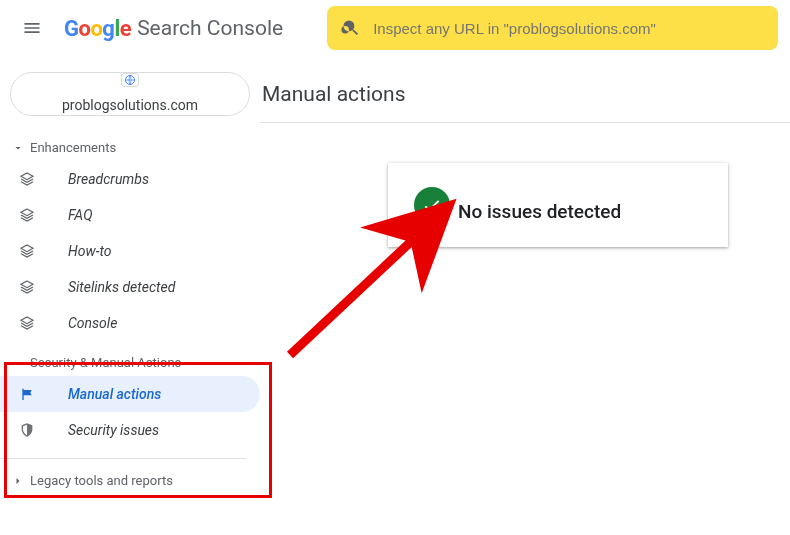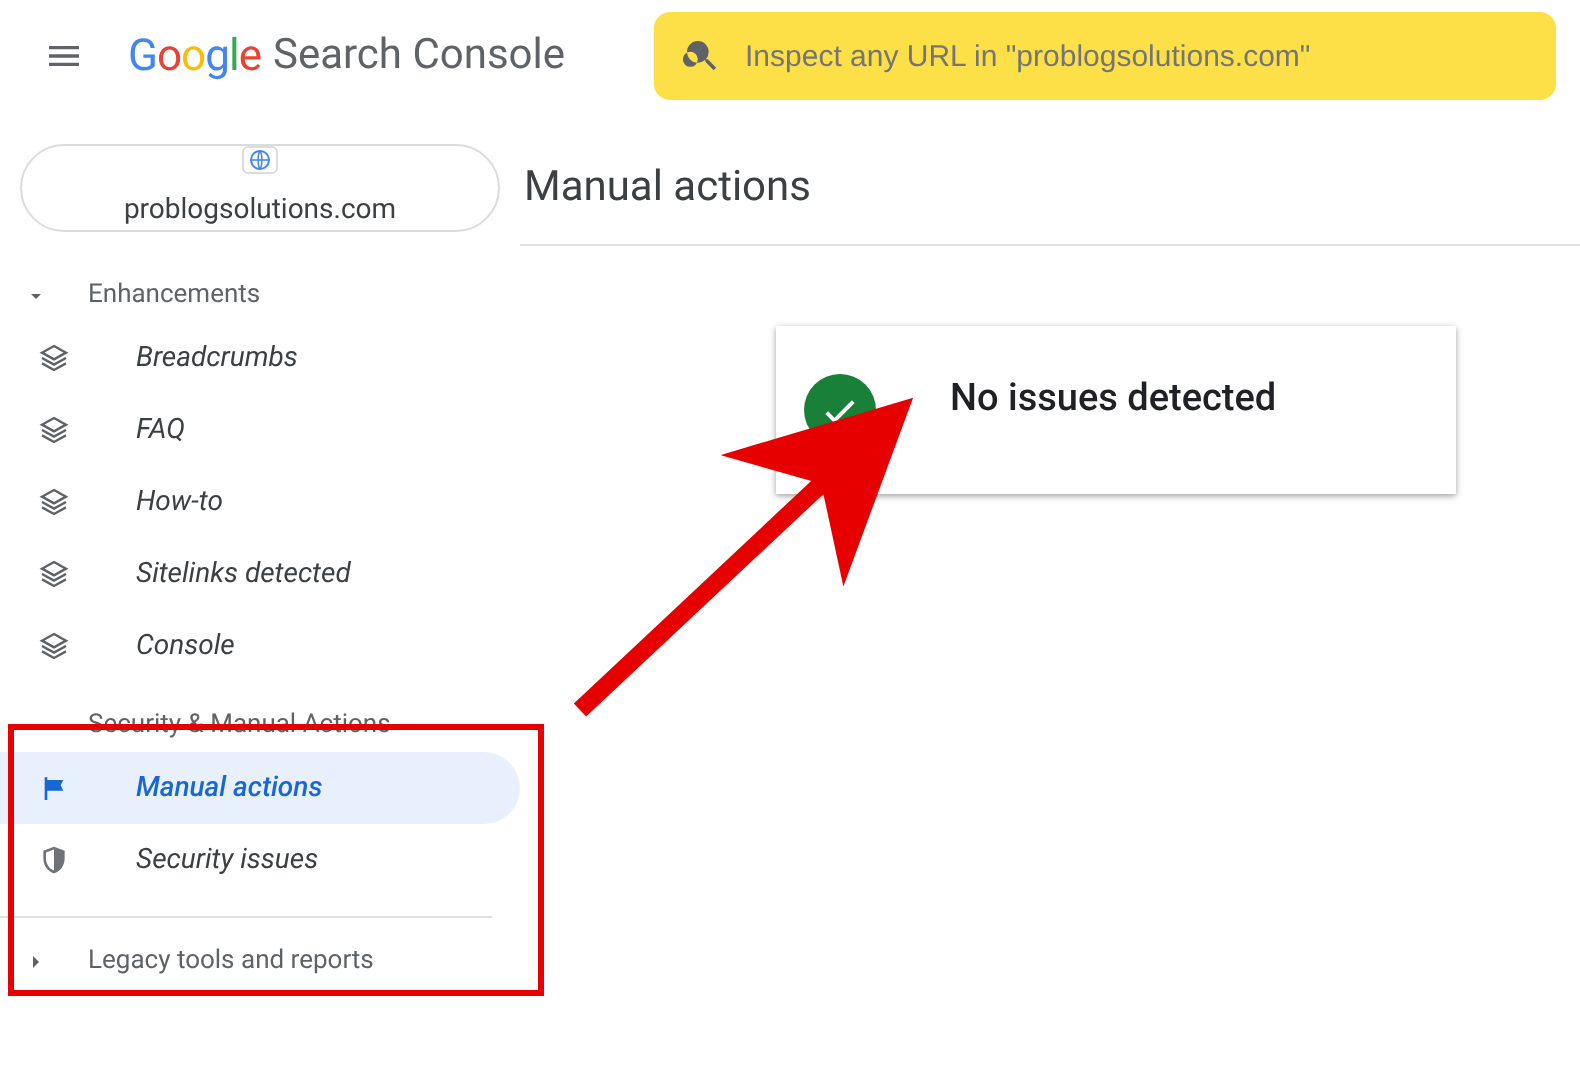--- a/index.html
+++ b/index.html
@@ -19,21 +19,21 @@
     padding: 0 12px;
     gap: 8px;
   }
   .hamburger {
     width: 40px; height: 40px;
     display: flex; align-items: center; justify-content: center;
     border-radius: 50%;
     cursor: pointer;
   }
   .logo-area { display: flex; align-items: center; gap: 2px; margin-left: 4px; }
-  .g-logo { font-size: 22px; font-weight: 400; letter-spacing: -0.5px; }
+  .g-logo { font-size: 22px; font-weight: 700; letter-spacing: -0.5px; }
   .g-logo .g1{color:#4285F4}.g-logo .g2{color:#EA4335}.g-logo .g3{color:#FBBC05}
   .g-logo .g4{color:#4285F4}.g-logo .g5{color:#34A853}.g-logo .g6{color:#EA4335}
   .product { font-size: 21px; color:#5f6368; margin-left:4px; }
   .searchbar {
     flex: 1;
     margin-left: 36px;
     background: #fde047;
     border-radius: 8px;
     height: 44px;
     display: flex;
@@ -57,21 +57,21 @@
     cursor: pointer;
     flex-direction: column;
   }
   .prop-icon {
     width:18px;height:18px;border-radius:3px;background:#fff;
     border:1px solid #dadce0; display:flex;align-items:center;justify-content:center;
   }
   .prop-icon svg{width:12px;height:12px}
   .prop-name{font-size:14px;color:#3c4043;flex:1}
   .section-hdr{
-    display:flex;align-items:center;gap:20px;
+    display:flex;align-items:center;gap:6px;
     font-size:13px;color:#5f6368;padding:6px 12px;cursor:pointer;
   }
   .nav-item{
     display:flex;align-items:center;gap:32px;
     height:36px;padding:0 14px 0 18px;
     font-size:14px;color:#3c4043;cursor:pointer;
     border-radius: 0 18px 18px 0;
     font-style: italic;
   }
   .nav-item.active{background:#e8f0fe;color:#1967d2;font-weight:500}
@@ -80,21 +80,21 @@
   .divider{height:1px;background:#e0e0e0;margin:10px 14px 8px 0}
   .main{flex:1;padding:26px 0 0 0}
   .page-title{
     font-size:21px;color:#3c4043;padding:0 0 16px 2px;
     border-bottom:1px solid #e0e0e0;margin-bottom:40px;width:100%;
   }
   .card{
     margin-left:128px;
     background:#fff;
     box-shadow:0 1px 4px rgba(0,0,0,.25),0 1px 2px rgba(0,0,0,.15);
-    padding:24px 14px;display:flex;align-items:flex-start;gap:37px;
+    padding:24px 26px;display:flex;align-items:flex-end;gap:8px;
     width:340px;
   }
   .check-circle{
     width:36px;height:36px;border-radius:50%;background:#188038;
     display:flex;align-items:center;justify-content:center;
   }
   .card-msg{font-size:19px;font-weight:500;color:#202124}
   
   .redbox{
     position:absolute;border:3px solid #e60000;pointer-events:none;

